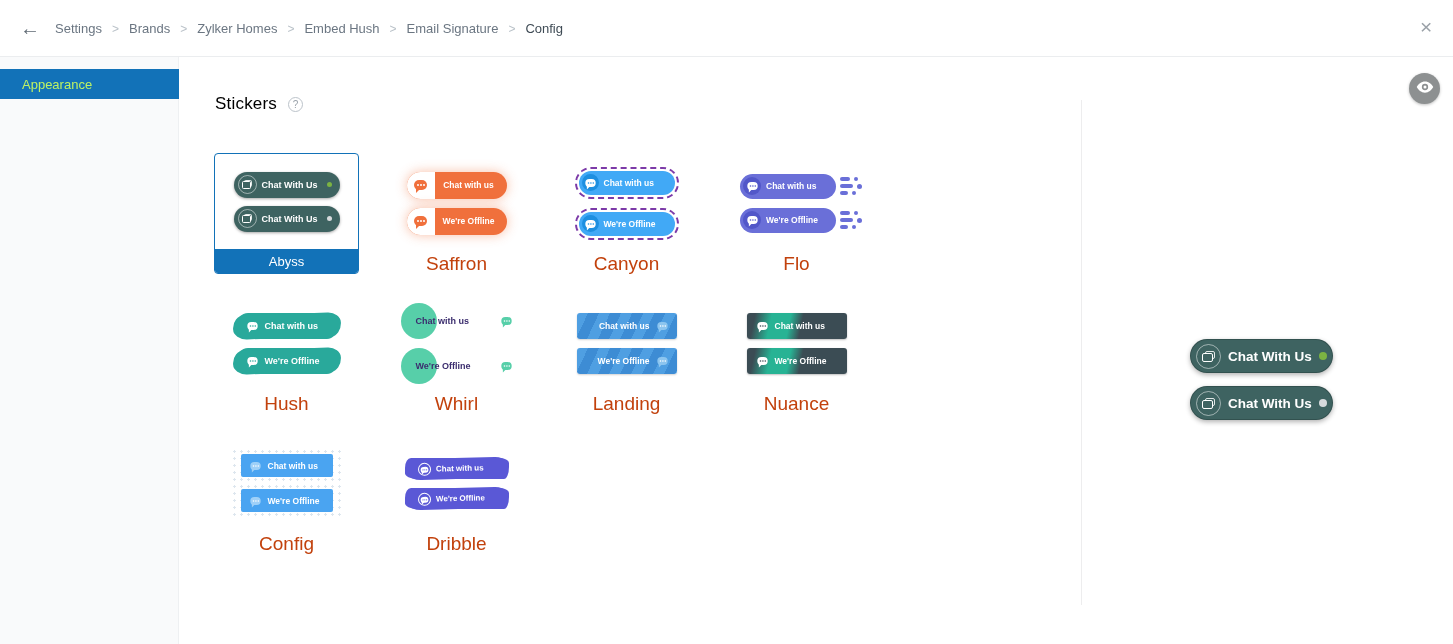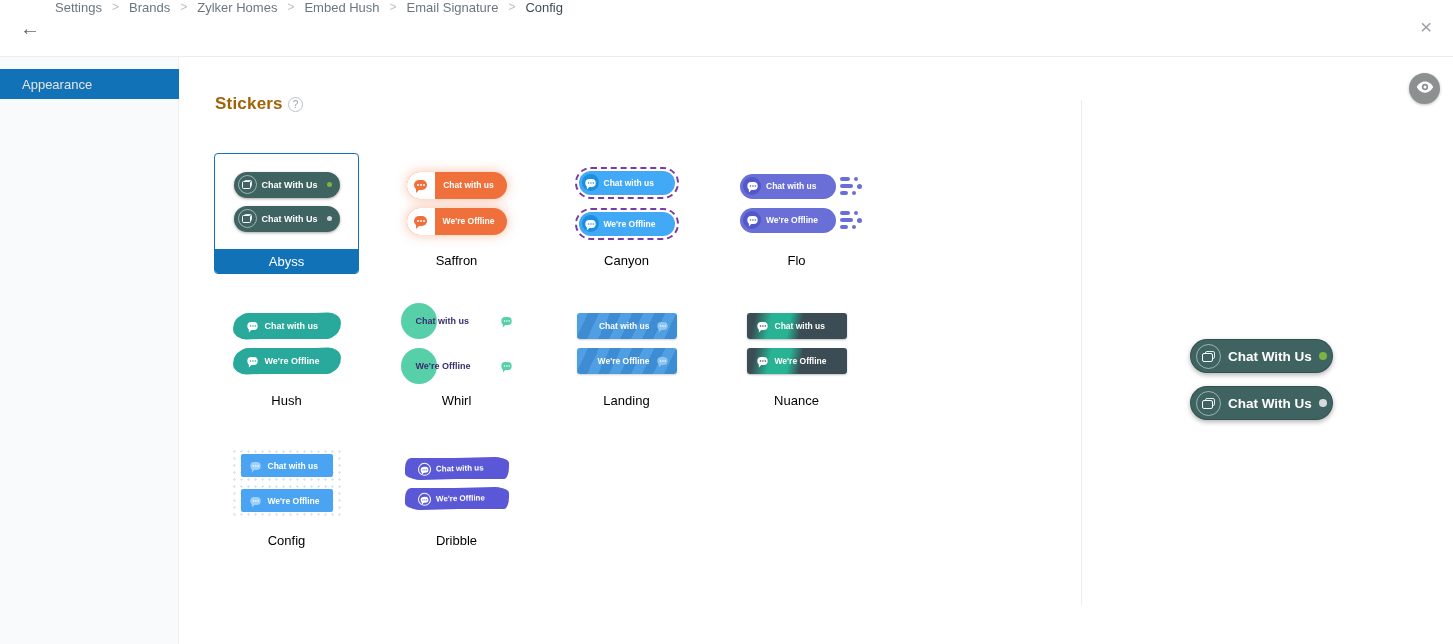--- a/index.html
+++ b/index.html
@@ -2,48 +2,48 @@
 <html><head>
 <meta charset="utf-8">
 <style>
   * { margin:0; padding:0; box-sizing:border-box; }
   body { font-family:"Liberation Sans", sans-serif; background:#fff; }
   .canvas { position:relative; width:1453px; height:644px; background:#fff; overflow:hidden; }
 
   
   .topbar { position:absolute; left:0; top:0; width:1453px; height:57px; background:#fff; border-bottom:1px solid #ebedef; z-index:5; }
   .back-btn { position:absolute; left:20px; top:14px; font-size:20px; color:#5f6a74; cursor:pointer; line-height:28px; }
-  .crumbs { position:absolute; left:55px; top:0; height:57px; display:flex; align-items:flex-start; gap:10px; font-size:13px; color:#6b7682; }
+  .crumbs { position:absolute; left:55px; top:0; height:57px; display:flex; align-items:center; gap:10px; font-size:13px; color:#6b7682; }
   .crumb { cursor:pointer; }
   .crumb-sep { color:#b9c1c8; font-size:12px; }
   .crumb-current { color:#3f4b55; }
   .close-btn { position:absolute; left:1420px; top:13px; font-size:21px; color:#9aa1a8; cursor:pointer; line-height:28px; font-weight:300; }
 
   
   .sidebar { position:absolute; left:0; top:57px; width:179px; height:587px; background:#f9fafb; border-right:1px solid #eef0f2; }
   .side-item { width:179px; height:30px; display:flex; align-items:center; padding-left:22px; font-size:13px; color:#7d8894; cursor:pointer; }
-  .side-item.active { background:#1272b8; color:#e5e5e5; }
+  .side-item.active { background:#1272b8; color:#bef264; }
   .side-item.first { margin-top:12px; }
   .side-item.second { margin-top:18px; }
 
   
-  .page-title { position:absolute; left:215px; top:94px; font-size:17px; font-weight:700; color:#a16207; letter-spacing:.2px; }
+  .page-title { position:absolute; left:215px; top:94px; font-size:17px; font-weight:400; color:#000000; letter-spacing:.2px; }
   .help-circ { position:absolute; left:288px; top:97px; width:15px; height:15px; border:1px solid #bcc3ca; border-radius:50%; color:#9aa2aa; font-size:10px; display:flex; align-items:center; justify-content:center; cursor:pointer; }
 
   .upload-box { position:absolute; left:928px; top:80px; width:120px; height:50px; border:3px solid #101010; display:flex; align-items:center; justify-content:center; }
   .upload-btn { display:flex; align-items:center; gap:8px; cursor:pointer; }
   .upload-btn svg { display:block; }
   .upload-label { font-size:13px; color:#1b74ba; }
 
   .v-divider { position:absolute; left:1081px; top:100px; width:1px; height:505px; background:#ededee; }
 
   
   .cell { position:absolute; width:145px; height:120px; display:flex; flex-direction:column; align-items:center; cursor:pointer; }
   .simg { flex:1; width:100%; display:flex; flex-direction:column; align-items:center; justify-content:center; gap:9px; }
-  .slabel { height:20px; font-size:13px; color:#000000; }
+  .slabel { height:20px; font-size:19px; color:#c2410c; }
 
   .abyss-card { position:absolute; left:214px; top:153px; width:145px; height:121px; border:1px solid #1272b8; border-radius:4px; background:#fff; display:flex; flex-direction:column; overflow:hidden; cursor:pointer; }
   .abyss-body { flex:1; display:flex; flex-direction:column; align-items:center; justify-content:center; gap:8px; }
   .abyss-footer { height:24px; background:#1272b8; color:#fff; font-size:13px; display:flex; align-items:center; justify-content:center; }
 
   
   .cbub { position:relative; width:13px; height:10px; background:var(--bg,#fff); border-radius:5px; flex:none; }
   .cbub::after { content:''; position:absolute; left:2px; bottom:-3px; border:3px solid transparent; border-top-color:var(--bg,#fff); border-left-color:var(--bg,#fff); }
   .cbub::before { content:''; position:absolute; top:4px; left:3px; width:2px; height:2px; border-radius:50%; background:var(--dot,#888); box-shadow:3px 0 0 var(--dot,#888), 6px 0 0 var(--dot,#888); }
   .cbub.sm { transform:scale(.8); }

